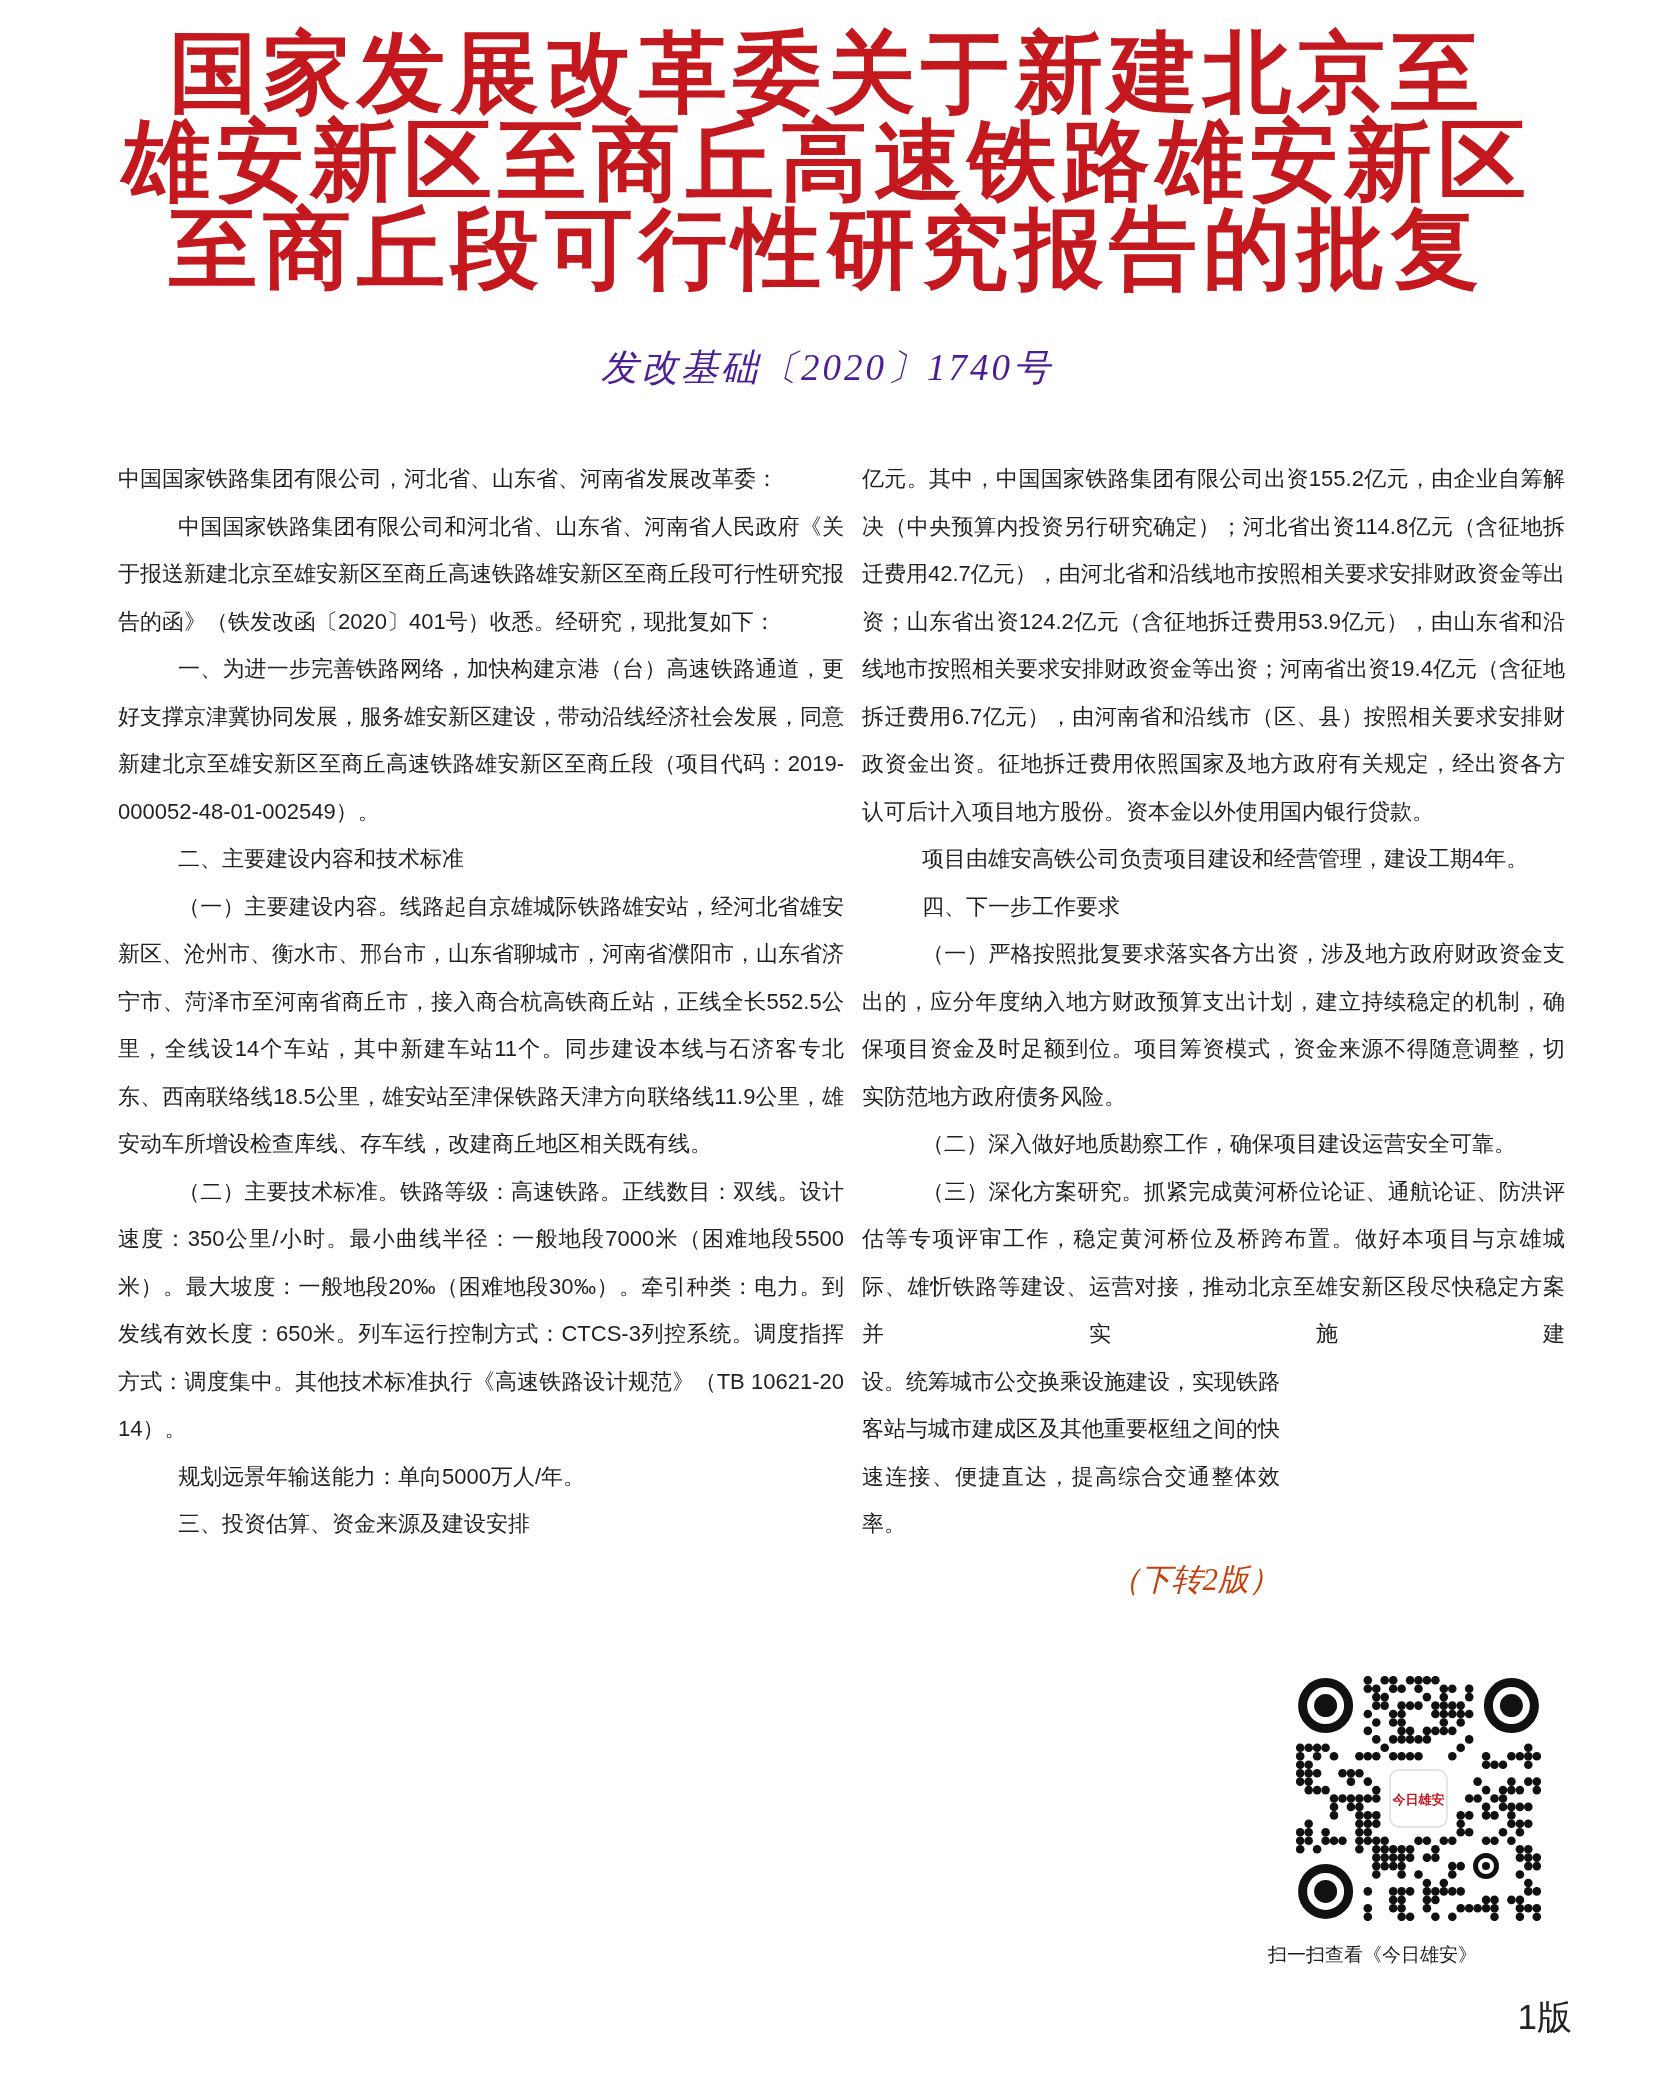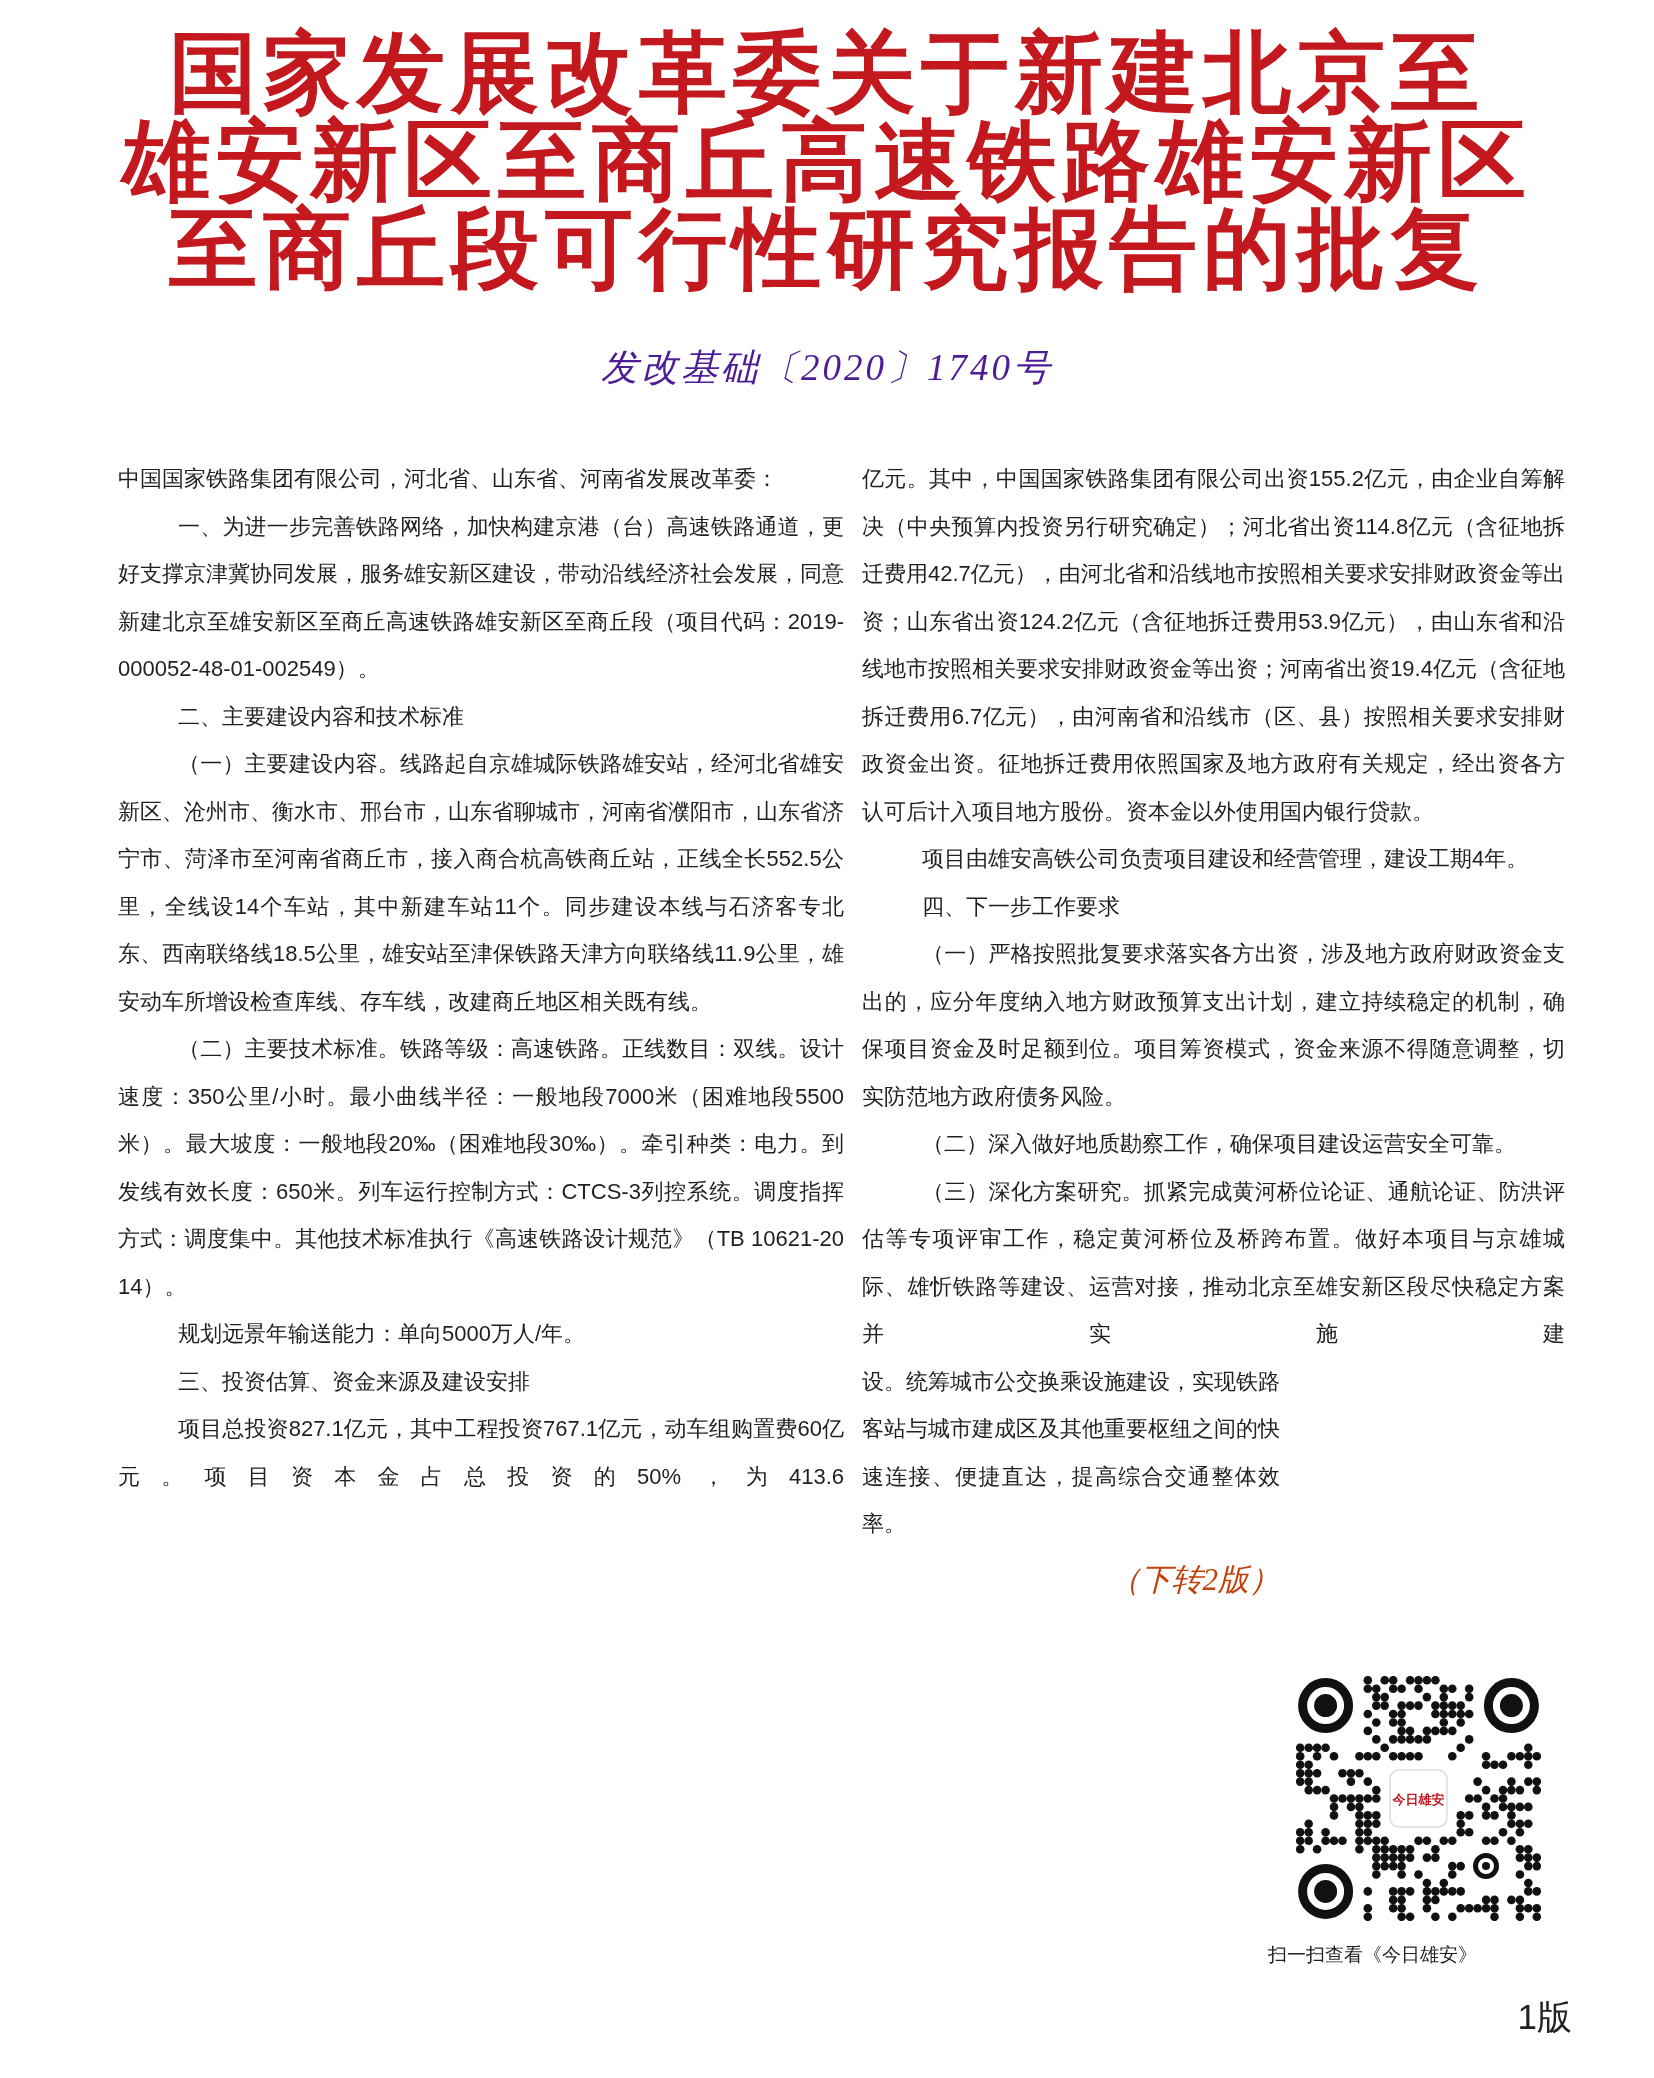--- a/index.html
+++ b/index.html
@@ -79,27 +79,27 @@
     <h1 class="title">
       <span class="tl">国家发展改革委关于新建北京至</span>
       <span class="tl">雄安新区至商丘高速铁路雄安新区</span>
       <span class="tl">至商丘段可行性研究报告的批复</span>
     </h1>
     <div class="doc-number">发改基础〔2020〕1740号</div>
   </header>
 
   <section class="col col-left">
     <p class="para">中国国家铁路集团有限公司，河北省、山东省、河南省发展改革委：</p>
+    <p class="para indent">中国国家铁路集团有限公司和河北省、山东省、河南省人民政府《关于报送新建北京至雄安新区至商丘高速铁路雄安新区至商丘段可行性研究报告的函》（铁发改函〔2020〕401号）收悉。经研究，现批复如下：</p>
     <p class="para indent">一、为进一步完善铁路网络，加快构建京港（台）高速铁路通道，更好支撑京津冀协同发展，服务雄安新区建设，带动沿线经济社会发展，同意新建北京至雄安新区至商丘高速铁路雄安新区至商丘段（项目代码：2019-000052-48-01-002549）。</p>
     <p class="para indent">二、主要建设内容和技术标准</p>
     <p class="para indent">（一）主要建设内容。线路起自京雄城际铁路雄安站，经河北省雄安新区、沧州市、衡水市、邢台市，山东省聊城市，河南省濮阳市，山东省济宁市、菏泽市至河南省商丘市，接入商合杭高铁商丘站，正线全长552.5公里，全线设14个车站，其中新建车站11个。同步建设本线与石济客专北东、西南联络线18.5公里，雄安站至津保铁路天津方向联络线11.9公里，雄安动车所增设检查库线、存车线，改建商丘地区相关既有线。</p>
     <p class="para indent">（二）主要技术标准。铁路等级：高速铁路。正线数目：双线。设计速度：350公里/小时。最小曲线半径：一般地段7000米（困难地段5500米）。最大坡度：一般地段20‰（困难地段30‰）。牵引种类：电力。到发线有效长度：650米。列车运行控制方式：CTCS-3列控系统。调度指挥方式：调度集中。其他技术标准执行《高速铁路设计规范》（TB 10621-2014）。</p>
     <p class="para indent">规划远景年输送能力：单向5000万人/年。</p>
     <p class="para indent">三、投资估算、资金来源及建设安排</p>
-    <p class="para indent force-last">项目总投资827.1亿元，其中工程投资767.1亿元，动车组购置费60亿元。项目资本金占总投资的50%，为413.6</p>
   </section>
 
   <section class="col col-right">
     <p class="para">亿元。其中，中国国家铁路集团有限公司出资155.2亿元，由企业自筹解决（中央预算内投资另行研究确定）；河北省出资114.8亿元（含征地拆迁费用42.7亿元），由河北省和沿线地市按照相关要求安排财政资金等出资；山东省出资124.2亿元（含征地拆迁费用53.9亿元），由山东省和沿线地市按照相关要求安排财政资金等出资；河南省出资19.4亿元（含征地拆迁费用6.7亿元），由河南省和沿线市（区、县）按照相关要求安排财政资金出资。征地拆迁费用依照国家及地方政府有关规定，经出资各方认可后计入项目地方股份。资本金以外使用国内银行贷款。</p>
     <p class="para indent">项目由雄安高铁公司负责项目建设和经营管理，建设工期4年。</p>
     <p class="para indent">四、下一步工作要求</p>
     <p class="para indent">（一）严格按照批复要求落实各方出资，涉及地方政府财政资金支出的，应分年度纳入地方财政预算支出计划，建立持续稳定的机制，确保项目资金及时足额到位。项目筹资模式，资金来源不得随意调整，切实防范地方政府债务风险。</p>
     <p class="para indent">（二）深入做好地质勘察工作，确保项目建设运营安全可靠。</p>
     <p class="para indent force-last">（三）深化方案研究。抓紧完成黄河桥位论证、通航论证、防洪评估等专项评审工作，稳定黄河桥位及桥跨布置。做好本项目与京雄城际、雄忻铁路等建设、运营对接，推动北京至雄安新区段尽快稳定方案并实施建</p>
     <div class="narrow">

